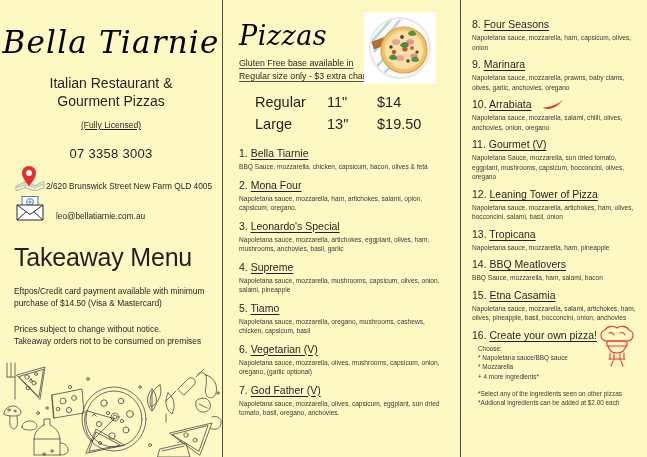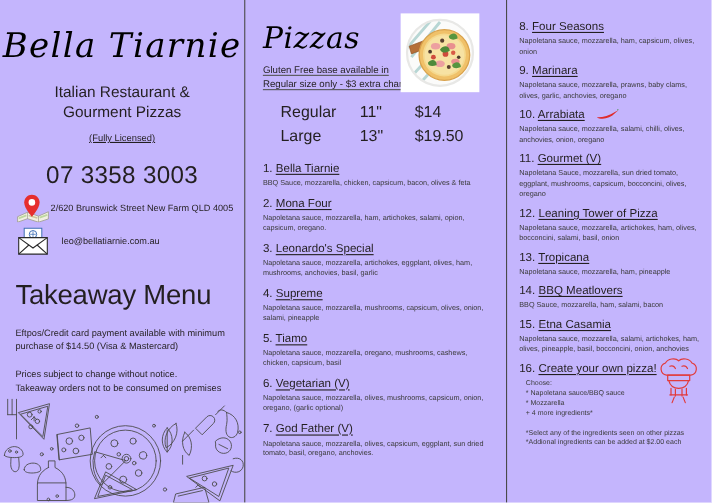--- a/index.html
+++ b/index.html
@@ -8,21 +8,21 @@
     background: #ffffff;
   }
   body {
     font-family: "Liberation Sans", sans-serif;
     color: #231f20;
   }
   #page {
     position: relative;
     width: 647px;
     height: 457px;
-    background: #c4b5fd;
+    background: #fef9c3;
     overflow: hidden;
   }
 
   
   .divider {
     position: absolute;
     top: 0;
     bottom: 0;
     width: 1px;
     background: #4a4a4a;
@@ -57,28 +57,28 @@
   .brand-licensed {
     text-align: center;
     font-size: 8.5px;
     margin-top: 10px;
     color: #231f20;
   }
   .brand-licensed span { text-decoration: underline; }
 
   .phone {
     text-align: center;
-    font-size: 22px;
+    font-size: 13px;
     letter-spacing: 0.3px;
     margin-top: 16px;
     color: #231f20;
   }
   .contact-row {
     display: flex;
-    align-items: center;
+    align-items: flex-end;
     margin-top: 4px;
     padding-left: 14px;
   }
   .contact-row .ctext {
     font-size: 8.3px;
     color: #231f20;
     white-space: nowrap;
   }
   .icon-map { width: 32px; height: 26px; flex: 0 0 32px; }
   .icon-mail { width: 32px; height: 26px; flex: 0 0 32px; margin-right: 10px; }

